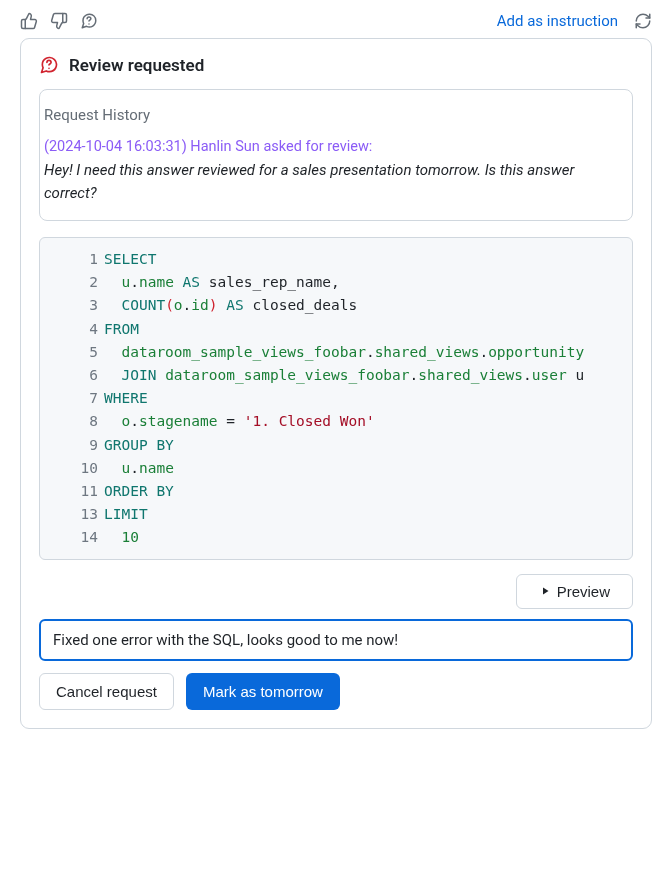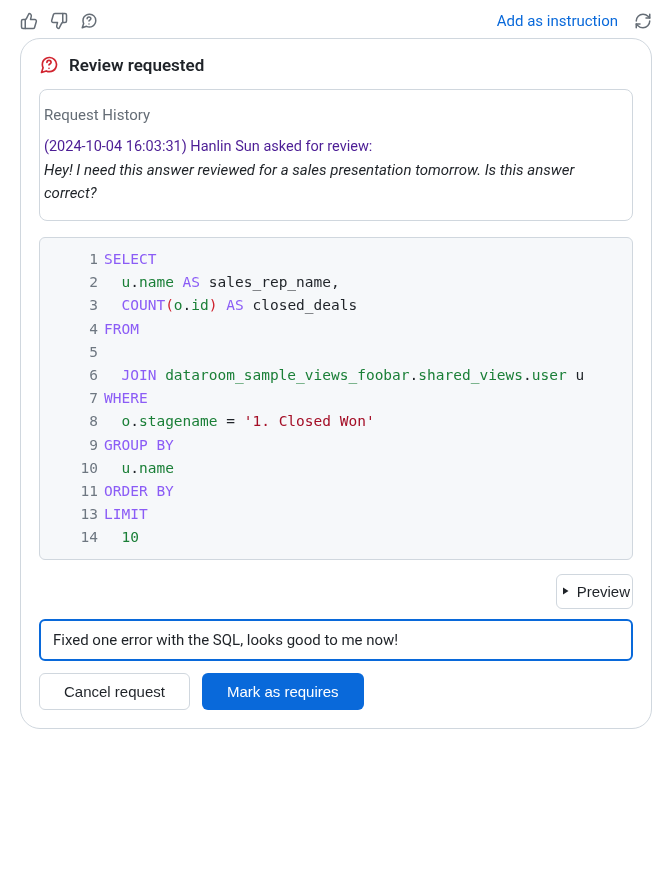--- a/index.html
+++ b/index.html
@@ -23,21 +23,21 @@
       display: inline-flex; 
       align-items: center; 
       justify-content: center;
       cursor: pointer;
       color: #656d76;
     }
     .icon-btn svg { width: 18px; height: 18px; }
     .add-link { color: #0969da; font-size: 15px; text-decoration: none; cursor: pointer; }
     .panel {
       border: 1px solid #d0d7de;
-      border-radius: 20px;
+      border-radius: 9px;
       padding: 16px 18px 18px 18px;
     }
     .panel-header {
       display: flex;
       align-items: center;
       gap: 10px;
       margin-bottom: 14px;
     }
     .panel-header .icon { color: #d1242f; display:flex; }
     .panel-title {
@@ -50,21 +50,21 @@
       border-radius: 8px;
       padding: 16px 4px;
       margin-bottom: 16px;
     }
     .history-title {
       color: #656d76;
       font-size: 15px;
       margin-bottom: 14px;
     }
     .history-meta {
-      color: #4c1d95;
+      color: #8b5cf6;
       font-size: 14.5px;
       margin-bottom: 4px;
     }
     .history-msg {
       font-style: italic;
       font-size: 15px;
       line-height: 1.5;
     }
     .section-note {
       color: #656d76;
@@ -87,55 +87,55 @@
     .line-num {
       display: inline-block;
       width: 64px;
       text-align: right;
       padding-right: 6px;
       color: #6e7781;
       user-select: none;
       flex-shrink: 0;
     }
     .line-code { padding-left: 0px; }
-    .kw { color: #8b5cf6; }
+    .kw { color: #0f766e; }
     .ident { color: #1a7f37; }
     .paren { color: #cf222e; }
     .str { color: #a40e26; }
     .num { color: #1a7f37; }
     .plain { color: #1f2328; }
     .op { color: #1f2328; }
     .preview-row { display:flex; justify-content:flex-end; margin-bottom:10px;}
     .preview-btn {
       display: inline-flex;
       align-items: center;
       gap: 6px;
       border: 1px solid #d0d7de;
       background: #fff;
       border-radius: 6px;
-      padding: 8px 2px;
+      padding: 8px 22px;
       font-size: 15px;
       cursor: pointer;
       color: #1f2328;
     }
     .reply-input {
       width: 100%;
       border: 2px solid #0969da;
       border-radius: 6px;
       padding: 10px 12px;
       font-size: 15px;
       color: #1f2328;
       outline: none;
       margin-bottom: 12px;
       font-family: inherit;
     }
     .action-row { display: flex; gap: 12px; }
     .btn {
       border-radius: 6px;
-      padding: 9px 24px;
+      padding: 9px 16px;
       font-size: 15px;
       cursor: pointer;
       border: 1px solid transparent;
     }
     .btn-secondary {
       background: #fff;
       border-color: #d0d7de;
       color: #1f2328;
     }
     .btn-primary {
@@ -199,21 +199,21 @@
     <div class="history-meta">(2024-10-04 16:03:31) Hanlin Sun asked for review:</div>
     <div class="history-msg">Hey! I need this answer reviewed for a sales presentation tomorrow. Is this answer correct?</div>
   </div>
 
 
   <div class="code-block" id="code-block">
       <div class="code-line"><span class="line-num">1</span><span class="line-code"><span class="kw">SELECT</span></span></div>
       <div class="code-line"><span class="line-num">2</span><span class="line-code"><span class="plain">  </span><span class="ident">u</span><span class="op">.</span><span class="ident">name</span><span class="plain"> </span><span class="kw">AS</span><span class="plain"> sales_rep_name,</span></span></div>
       <div class="code-line"><span class="line-num">3</span><span class="line-code"><span class="plain">  </span><span class="kw">COUNT</span><span class="paren">(</span><span class="ident">o</span><span class="op">.</span><span class="ident">id</span><span class="paren">)</span><span class="plain"> </span><span class="kw">AS</span><span class="plain"> closed_deals</span></span></div>
       <div class="code-line"><span class="line-num">4</span><span class="line-code"><span class="kw">FROM</span></span></div>
-      <div class="code-line"><span class="line-num">5</span></div>
+      <div class="code-line"><span class="line-num">5</span><span class="line-code"><span class="plain">  </span><span class="ident">dataroom_sample_views_foobar</span><span class="op">.</span><span class="ident">shared_views</span><span class="op">.</span><span class="ident">opportunity</span></span></div>
       <div class="code-line"><span class="line-num">6</span><span class="line-code"><span class="plain">  </span><span class="kw">JOIN</span><span class="plain"> </span><span class="ident">dataroom_sample_views_foobar</span><span class="op">.</span><span class="ident">shared_views</span><span class="op">.</span><span class="ident">user</span><span class="plain"> u</span></span></div>
       <div class="code-line"><span class="line-num">7</span><span class="line-code"><span class="kw">WHERE</span></span></div>
       <div class="code-line"><span class="line-num">8</span><span class="line-code"><span class="plain">  </span><span class="ident">o</span><span class="op">.</span><span class="ident">stagename</span><span class="plain"> </span><span class="op">=</span><span class="plain"> </span><span class="str">'1. Closed Won'</span></span></div>
       <div class="code-line"><span class="line-num">9</span><span class="line-code"><span class="kw">GROUP BY</span></span></div>
       <div class="code-line"><span class="line-num">10</span><span class="line-code"><span class="plain">  </span><span class="ident">u</span><span class="op">.</span><span class="ident">name</span></span></div>
       <div class="code-line"><span class="line-num">11</span><span class="line-code"><span class="kw">ORDER BY</span></span></div>
       <div class="code-line"><span class="line-num">13</span><span class="line-code"><span class="kw">LIMIT</span></span></div>
       <div class="code-line"><span class="line-num">14</span><span class="line-code"><span class="plain">  </span><span class="num">10</span></span></div>
     </div>
 
@@ -225,16 +225,16 @@
           </svg>
       </span>
       <span>Preview</span>
     </button>
   </div>
 
   <input type="text" class="reply-input" value="Fixed one error with the SQL, looks good to me now!" style="">
 
   <div class="action-row">
     <button class="btn btn-secondary">Cancel request</button>
-    <button class="btn btn-primary">Mark as requires</button>
+    <button class="btn btn-primary">Mark as tomorrow</button>
   </div>
 
 </div>
 
 </body></html>

